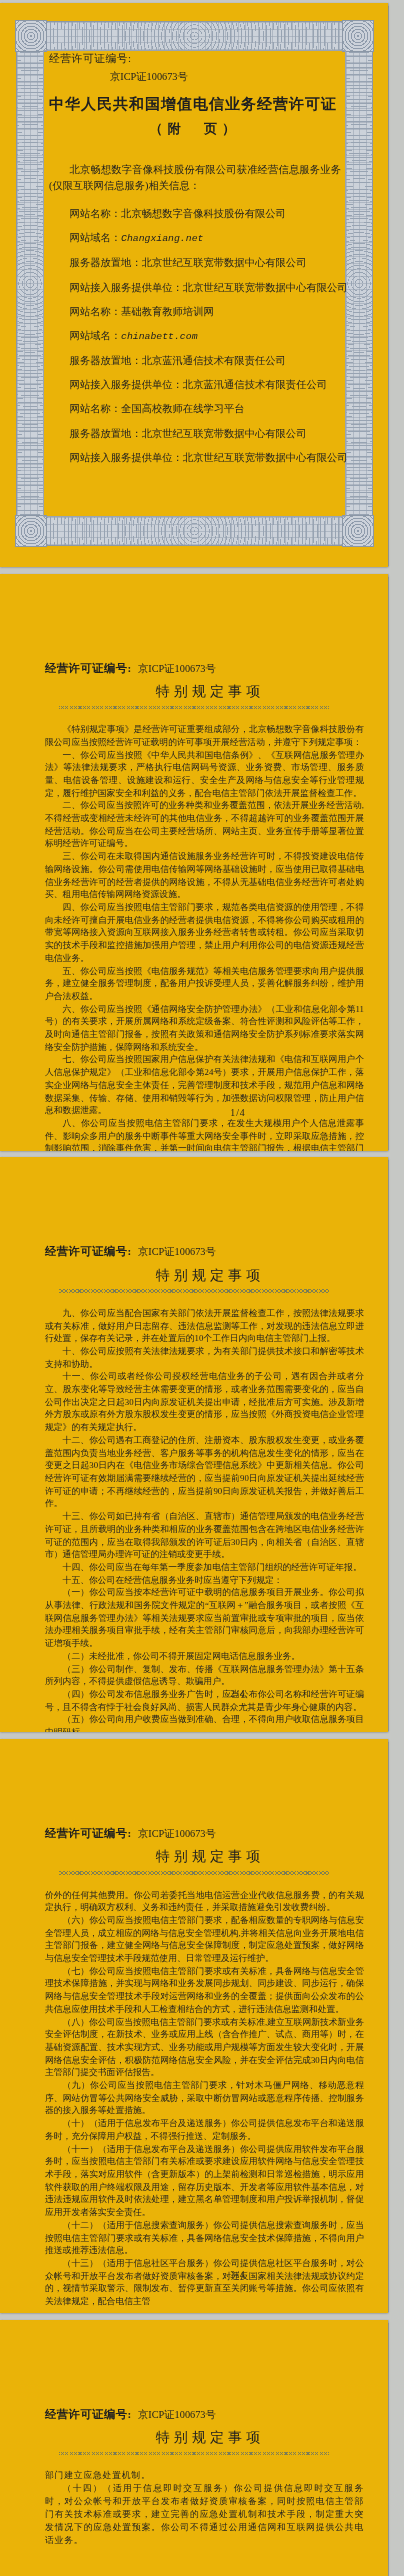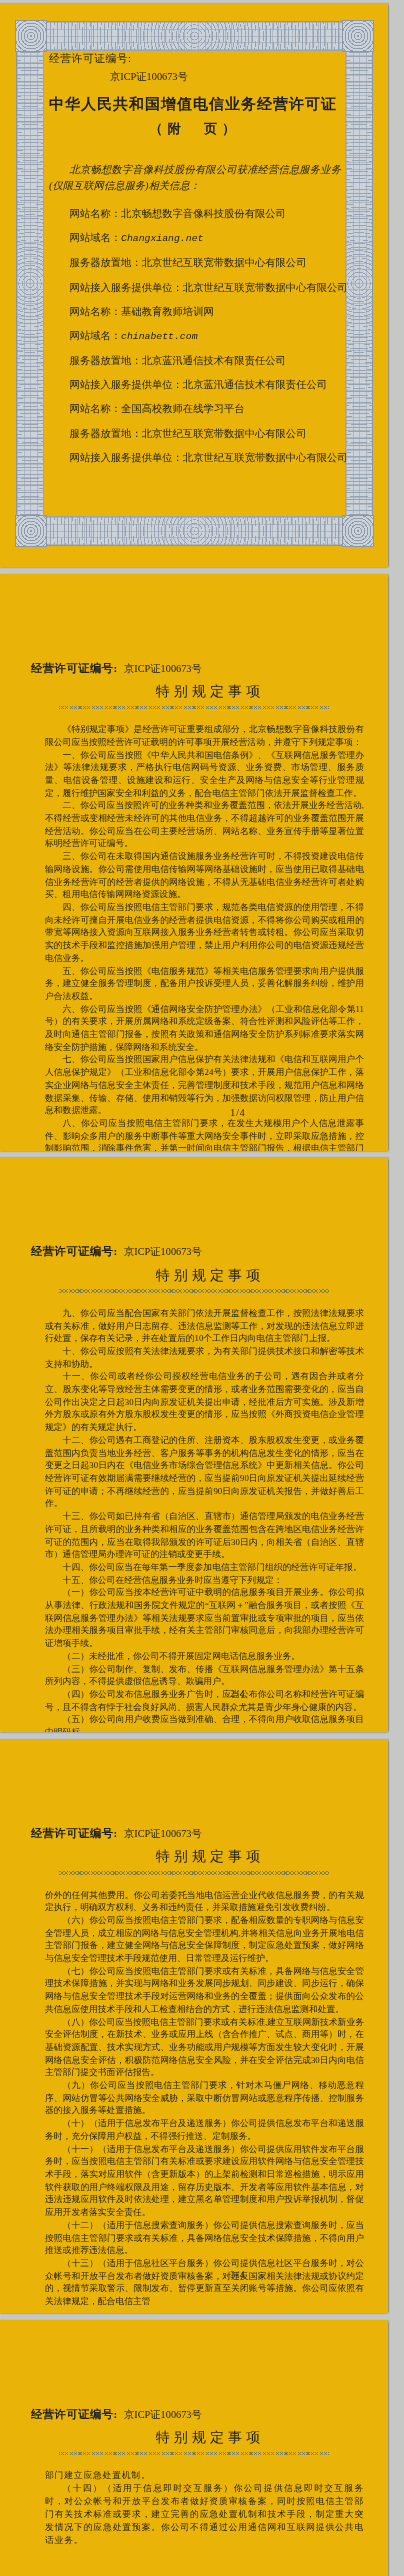--- a/index.html
+++ b/index.html
@@ -56,31 +56,31 @@
   .cert-title{
     margin-top:11.3px; text-align:left;
     font-size:15px; font-weight:bold; letter-spacing:1px;
   }
   .cert-subtitle{
     margin-top:5.2px; text-align:center;
     font-size:13px; font-weight:bold; letter-spacing:5.2px;
   }
   .cert-intro{
     margin:24px 0 0 0; text-indent:2em;
-    font-size:10.3px; line-height:16.5px; text-align:justify;font-style:italic;
+    font-size:10.3px; line-height:16.5px; text-align:justify;
   }
   .cert-lines{margin-top:11.3px; width:313px;}
   .cert-line{
     margin:0 0 8.2px 0; text-indent:2em;
     font-size:10.3px; line-height:16px; text-align:justify;
   }
   .cert-line .dom{font-family:"Liberation Mono","DejaVu Sans Mono",monospace; font-size:9.8px;font-style:italic;}
   
   .p-sp2{height:577px;} .p-sp3{height:575px;} .p-sp4{height:574px;} .p-sp5{height:556px;}
-  .sp-header{margin:87px 0 0 31px; white-space:nowrap;}
+  .sp-header{margin:87px 0 0 45px; white-space:nowrap;}
   .sp-no-label{font-size:11.3px; font-weight:bold; letter-spacing:0.5px;}
   .sp-no{font-size:10.3px; margin-left:4.1px;}
   .sp-title{
     margin-top:7.2px; text-align:center;
     font-size:14px; font-weight:normal; letter-spacing:4.1px;padding-left:32px;
   }
   .sp-wave{
     width:270px; height:3.6px; margin:4.6px auto 0 auto;
     background-image:
       repeating-linear-gradient(135deg, rgba(110,118,95,.85) 0 0.8px, rgba(0,0,0,0) 0.8px 3.1px),
@@ -143,21 +143,21 @@
 <section class="page p-sp2">
   <div class="sp-header">
     <span class="sp-no-label">经营许可证编号:</span>
     <span class="sp-no">京ICP证100673号</span>
   </div>
   <div class="sp-title">特别规定事项</div>
   <div class="sp-wave"></div>
   <div class="sp-body">
     <p>《特别规定事项》是经营许可证重要组成部分，北京畅想数字音像科技股份有限公司应当按照经营许可证载明的许可事项开展经营活动，并遵守下列规定事项：</p>
     <p>一、你公司应当按照《中华人民共和国电信条例》、《互联网信息服务管理办法》等法律法规要求，严格执行电信网码号资源、业务资费、市场管理、服务质量、电信设备管理、设施建设和运行、安全生产及网络与信息安全等行业管理规定，履行维护国家安全和利益的义务，配合电信主管部门依法开展监督检查工作。</p>
-    <p>二、你公司应当按照许可的业务种类和业务覆盖范围，依法开展业务经营活动,不得经营或变相经营未经许可的其他电信业务，不得超越许可的业务覆盖范围开展经营活动。你公司应当在公司主要经营场所、网站名称、业务宣传手册等显著位置标明经营许可证编号。</p>
+    <p>二、你公司应当按照许可的业务种类和业务覆盖范围，依法开展业务经营活动,不得经营或变相经营未经许可的其他电信业务，不得超越许可的业务覆盖范围开展经营活动。你公司应当在公司主要经营场所、网站主页、业务宣传手册等显著位置标明经营许可证编号。</p>
     <p>三、你公司在未取得国内通信设施服务业务经营许可时，不得投资建设电信传输网络设施。你公司需使用电信传输网等网络基础设施时，应当使用已取得基础电信业务经营许可的经营者提供的网络设施，不得从无基础电信业务经营许可者处购买、租用电信传输网网络资源设施。</p>
     <p>四、你公司应当按照电信主管部门要求，规范各类电信资源的使用管理，不得向未经许可擅自开展电信业务的经营者提供电信资源，不得将你公司购买或租用的带宽等网络接入资源向互联网接入服务业务经营者转售或转租。你公司应当采取切实的技术手段和监控措施加强用户管理，禁止用户利用你公司的电信资源违规经营电信业务。</p>
     <p>五、你公司应当按照《电信服务规范》等相关电信服务管理要求向用户提供服务，建立健全服务管理制度，配备用户投诉受理人员，妥善化解服务纠纷，维护用户合法权益。</p>
     <p>六、你公司应当按照《通信网络安全防护管理办法》（工业和信息化部令第11号）的有关要求，开展所属网络和系统定级备案、符合性评测和风险评估等工作，及时向通信主管部门报备，按照有关政策和通信网络安全防护系列标准要求落实网络安全防护措施，保障网络和系统安全。</p>
     <p>七、你公司应当按照国家用户信息保护有关法律法规和《电信和互联网用户个人信息保护规定》（工业和信息化部令第24号）要求，开展用户信息保护工作，落实企业网络与信息安全主体责任，完善管理制度和技术手段，规范用户信息和网络数据采集、传输、存储、使用和销毁等行为，加强数据访问权限管理，防止用户信息和数据泄露。</p>
     <p>八、你公司应当按照电信主管部门要求，在发生大规模用户个人信息泄露事件、影响众多用户的服务中断事件等重大网络安全事件时，立即采取应急措施，控制影响范围，消除事件危害，并第一时间向电信主管部门报告，根据电信主管部门要求采取应急处置措施。</p>
   </div>
   <div class="sp-pagenum">1/4</div>
 </section>
 

